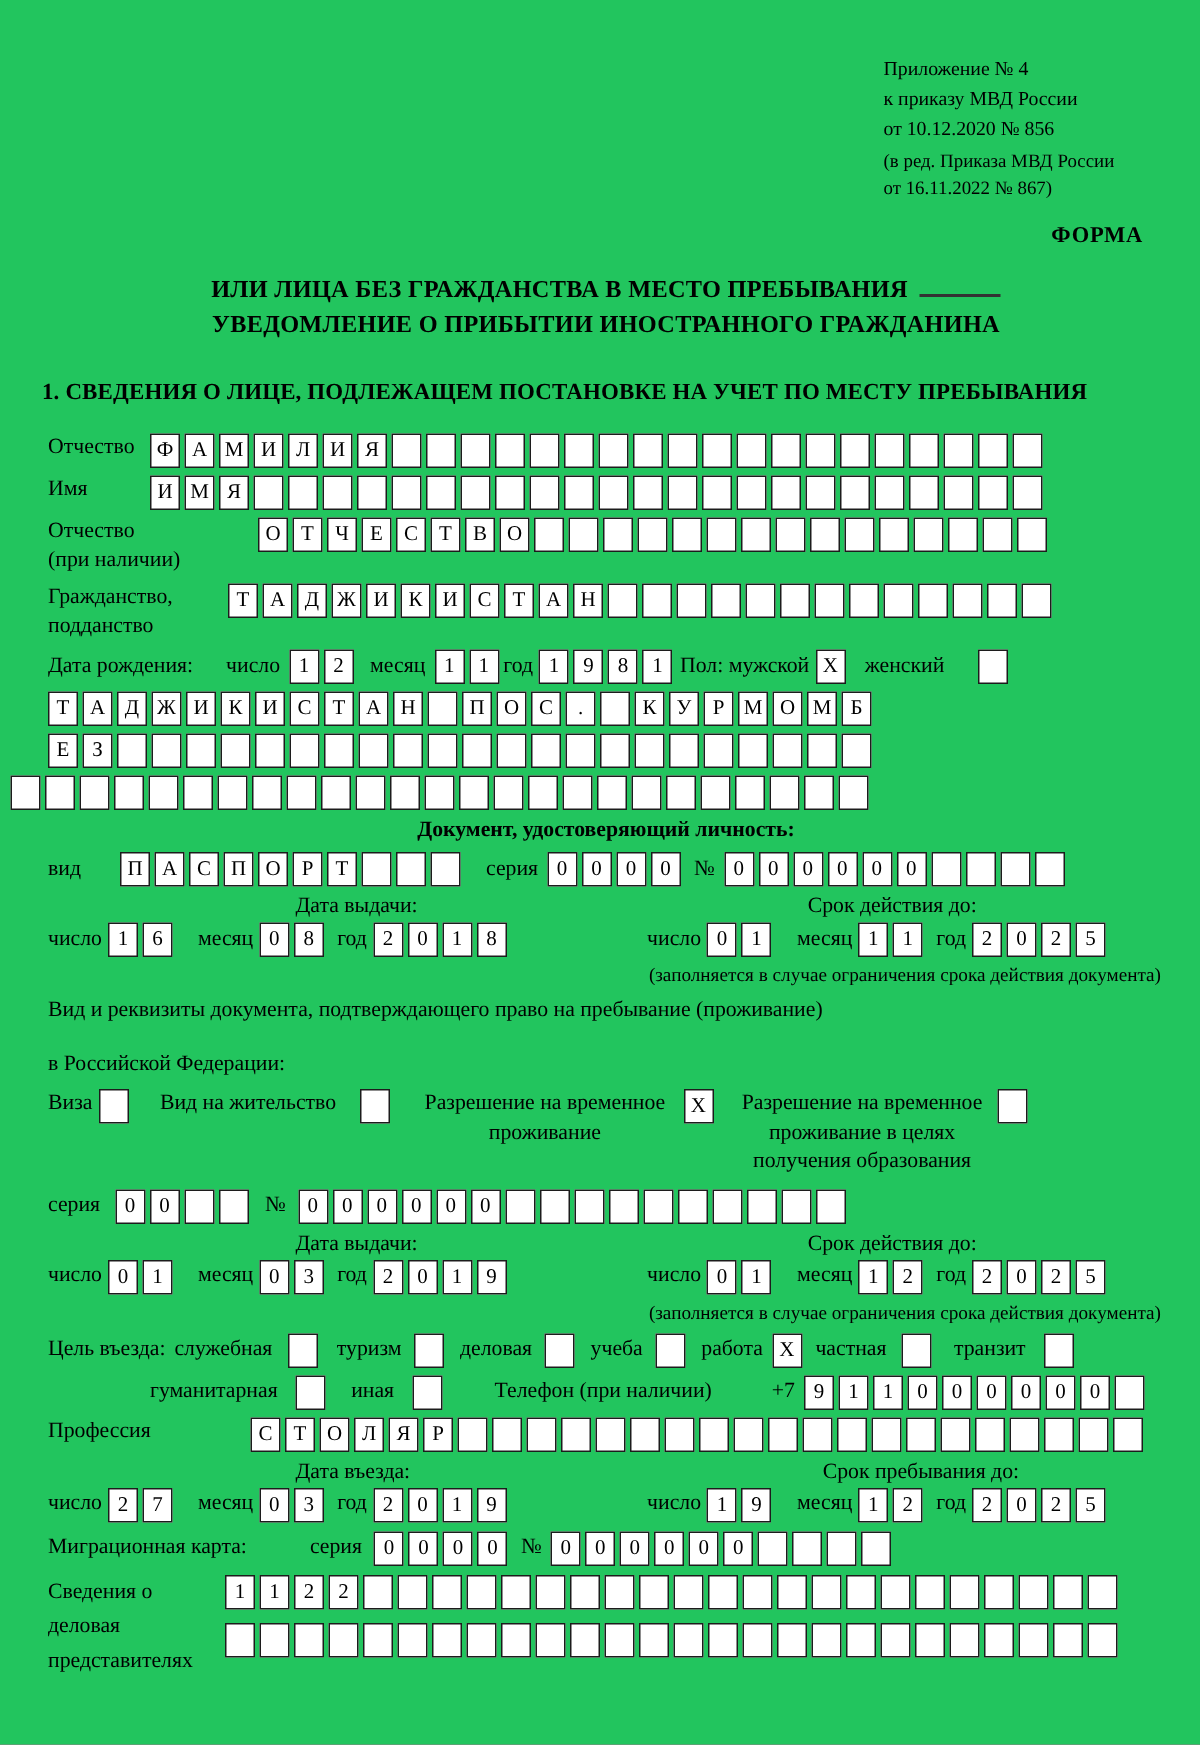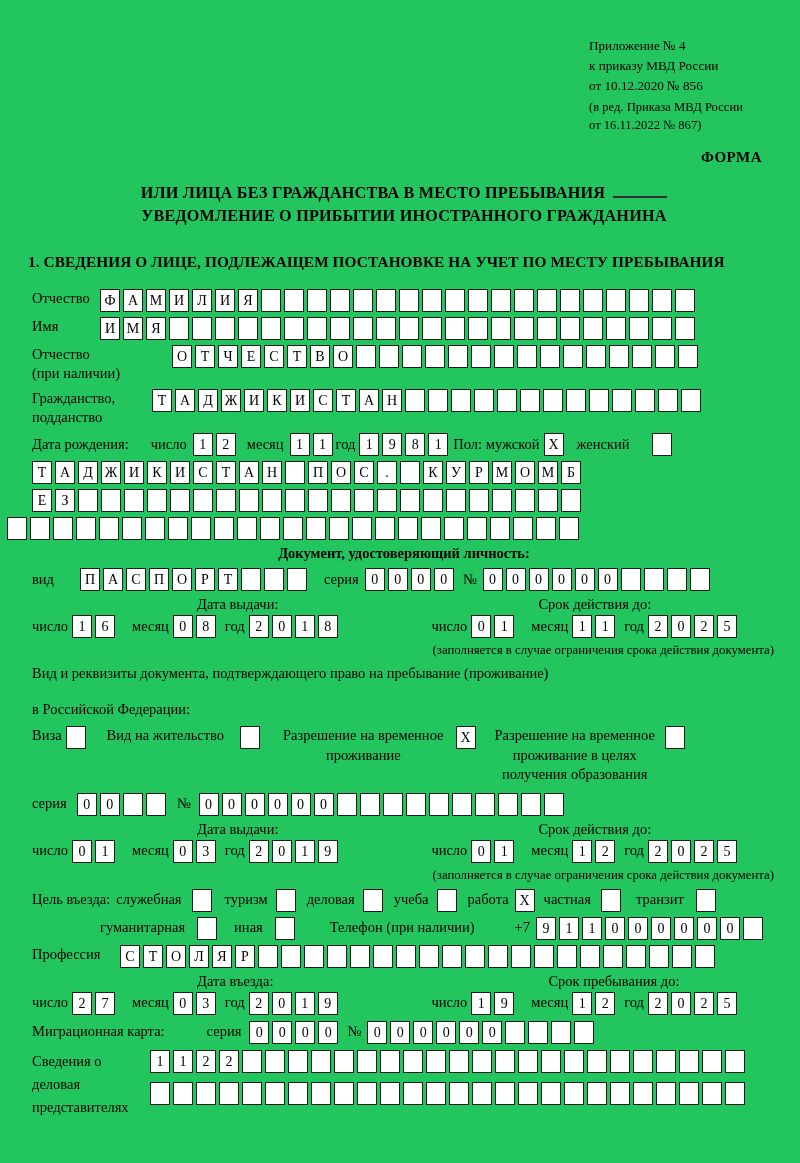--- a/index.html
+++ b/index.html
@@ -517,21 +517,21 @@
         <span class="cell">0</span>
         <span class="cell">0</span>
         <span class="cell">0</span>
         <span class="cell">0</span>
         <span class="cell">0</span>
         <span class="cell">0</span>
         <span class="cell"></span>
       </span>
   </div>
 
-  <div class="row" style="margin-top:4px;">
+  <div class="row" style="margin-top:4px;gap:47px;">
     <span class="lbl" style="width:88px">Профессия</span>
     <span class="cells">
         <span class="cell">С</span>
         <span class="cell">Т</span>
         <span class="cell">О</span>
         <span class="cell">Л</span>
         <span class="cell">Я</span>
         <span class="cell">Р</span>
         <span class="cell"></span>
         <span class="cell"></span>

